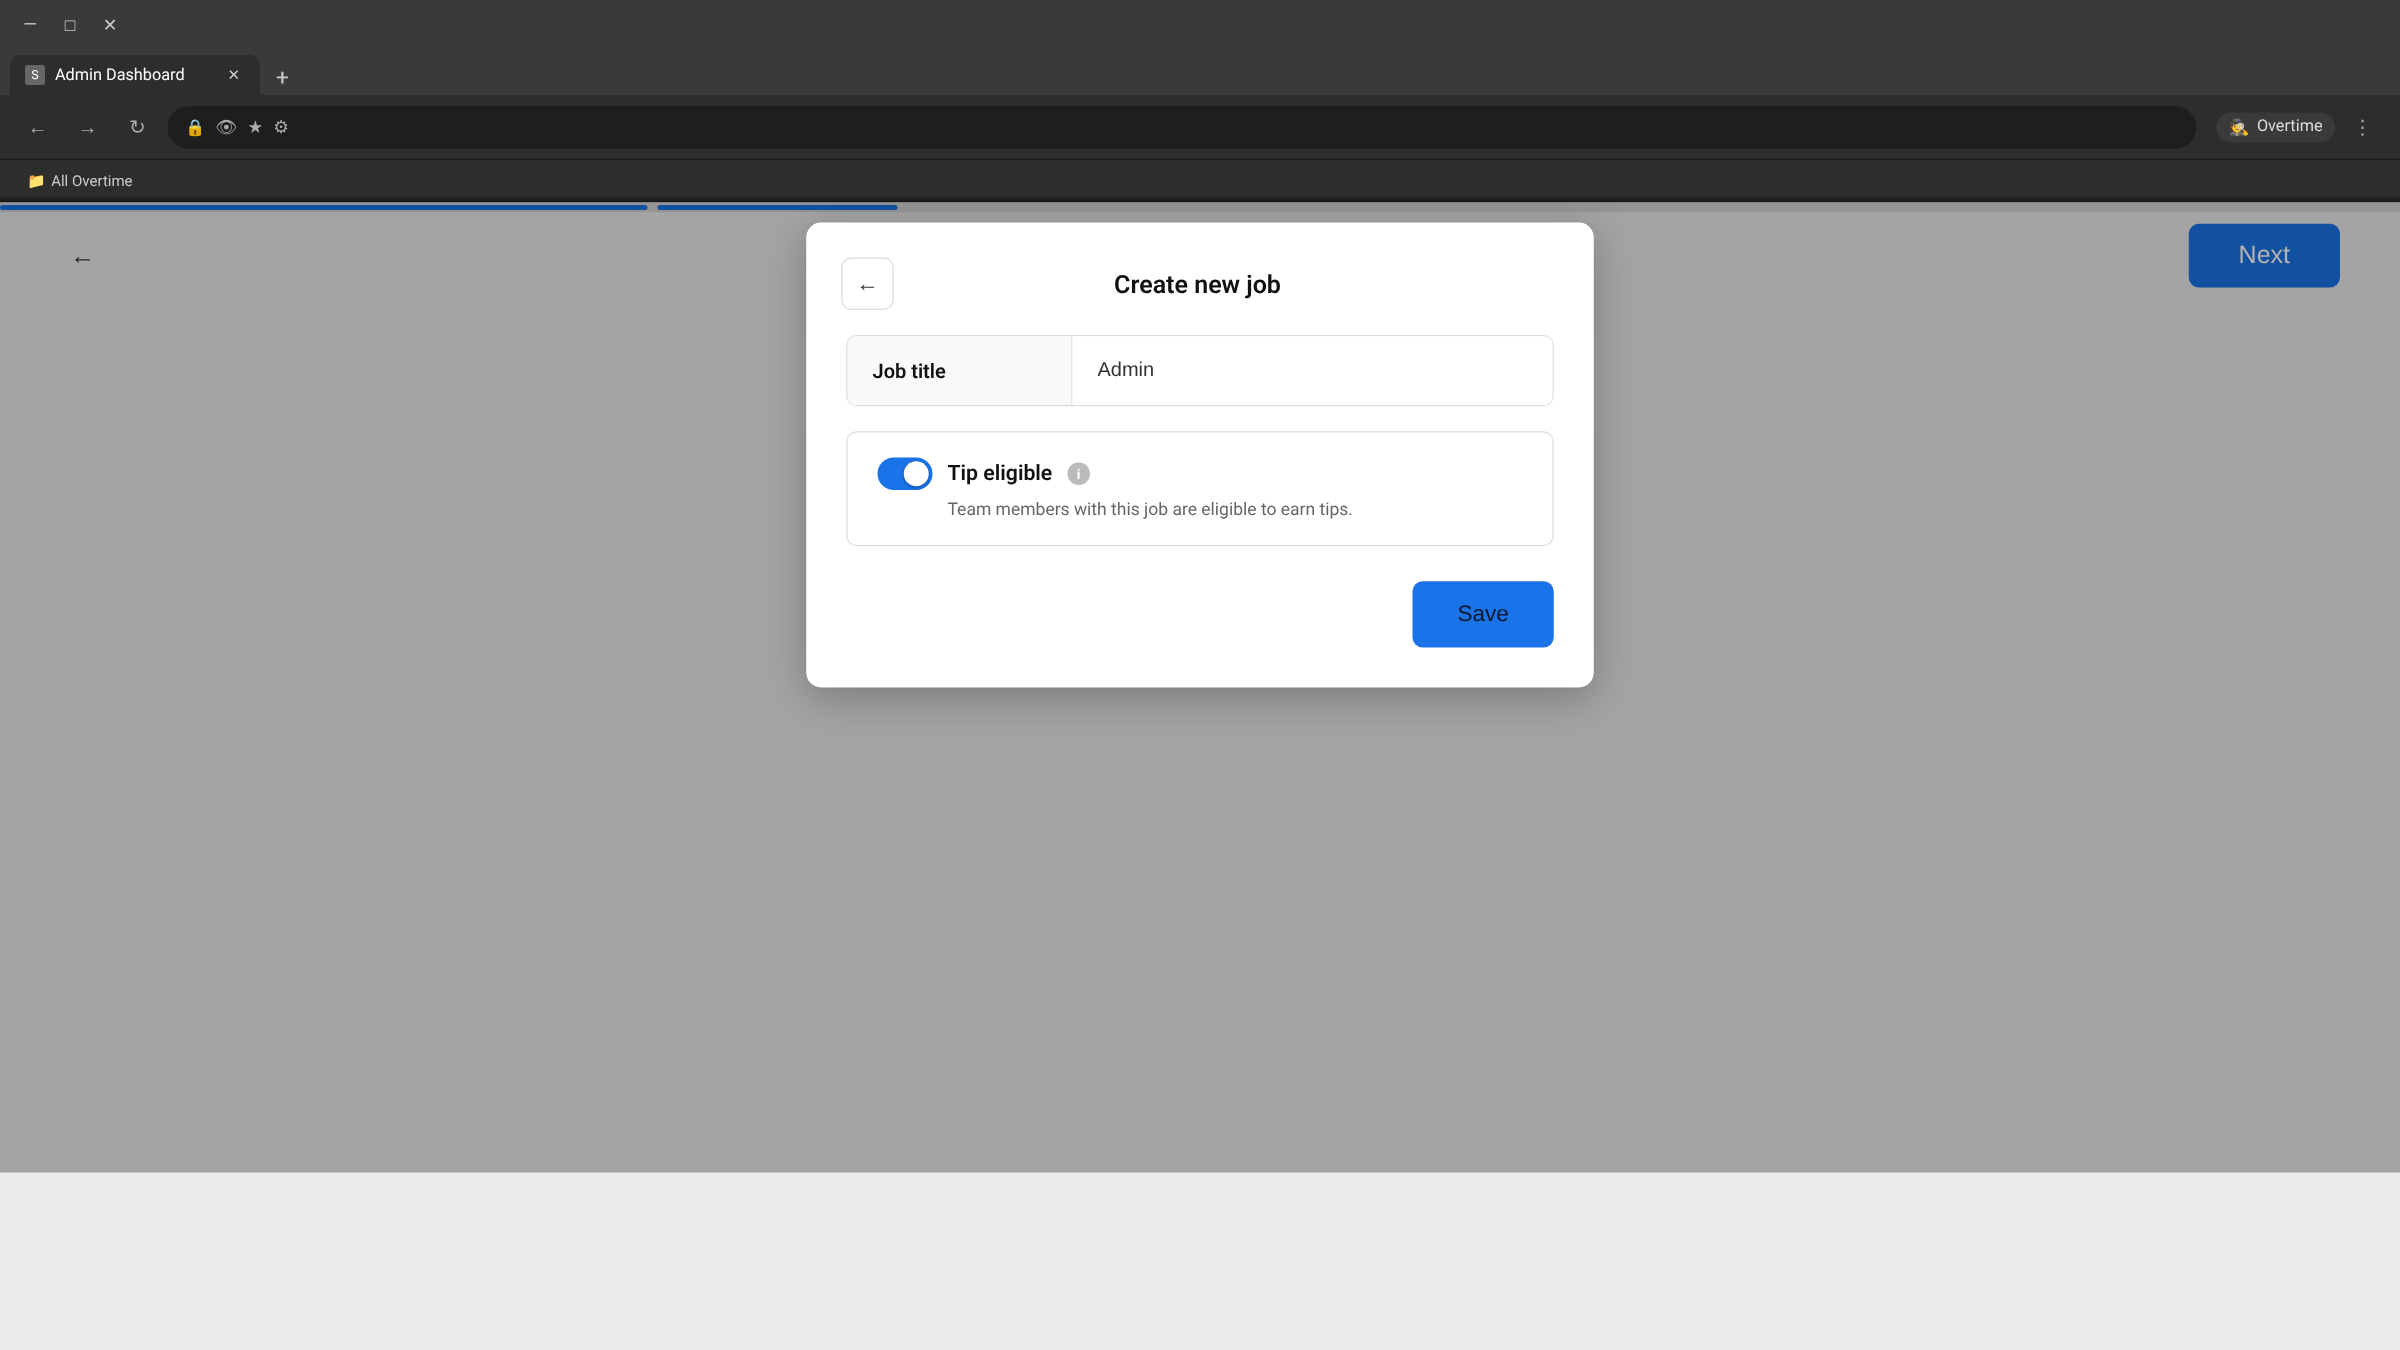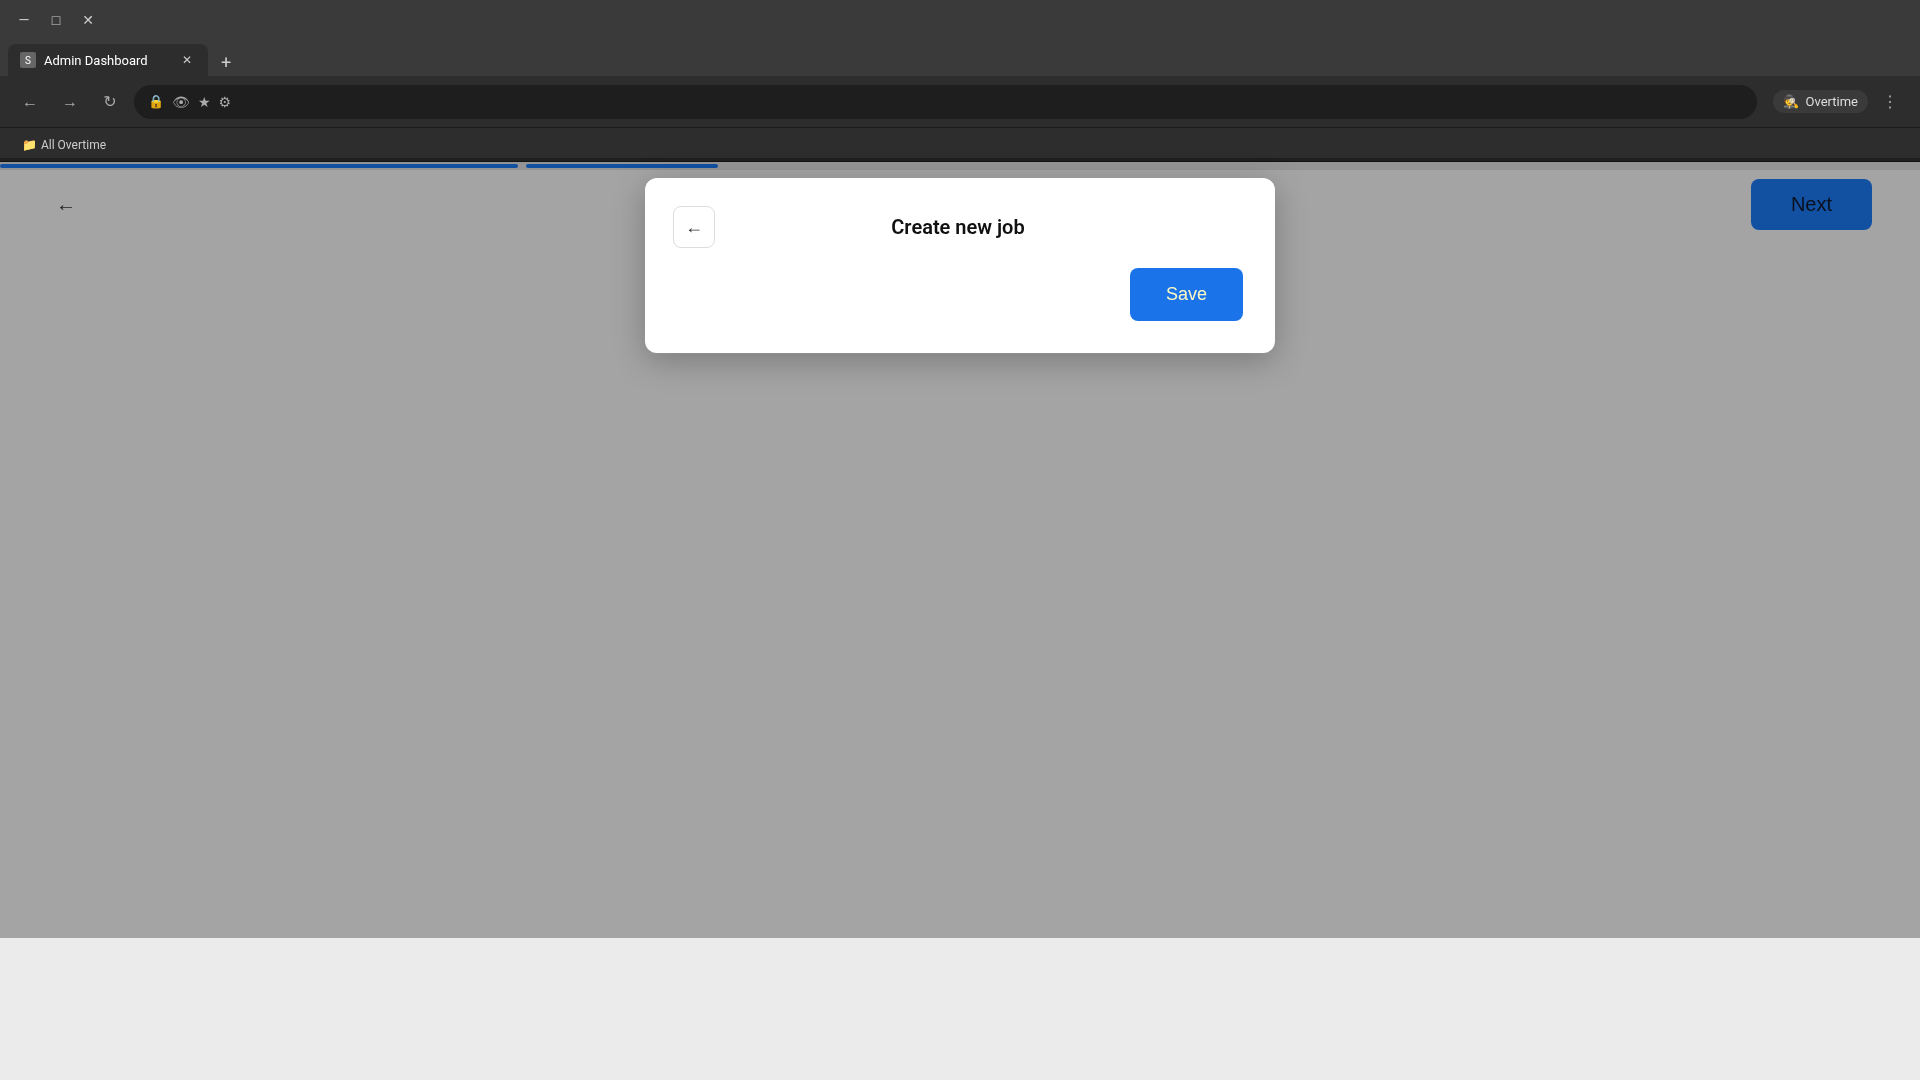--- a/index.html
+++ b/index.html
@@ -236,21 +236,21 @@
       display: flex;
       align-items: center;
       justify-content: center;
       cursor: pointer;
       color: #333;
       font-size: 20px;
     }
 
     .next-btn {
       background: #1a73e8;
-      color: #0f172a;
+      color: #ffffff;
       border: none;
       border-radius: 8px;
       padding: 14px 40px;
       font-size: 20px;
       font-weight: 500;
       cursor: pointer;
     }
 
     
     .main-area {
@@ -420,21 +420,21 @@
 
     
     .modal-footer {
       display: flex;
       justify-content: flex-end;
       padding: 0 32px;
     }
 
     .save-btn {
       background: #1a73e8;
-      color: #fef9c3;
+      color: #0f172a;
       border: none;
       border-radius: 8px;
       padding: 16px 36px;
       font-size: 18px;
       font-weight: 500;
       cursor: pointer;
     }
 
     
     .bg-card {
@@ -583,20 +583,41 @@
     </div>
 
     <div class="modal-overlay" style="top:-80px;">
       <div class="modal">
 
         <div class="modal-header">
           <div class="modal-back-btn">←</div>
           <div class="modal-title">Create new job</div>
         </div>
 
+        <div class="modal-body">
+
+          <div class="job-title-row">
+            <div class="job-title-label">Job title</div>
+            <input class="job-title-input" type="text" value="Admin" style="">
+          </div>
+
+          <div class="tip-eligible-box">
+            <div class="tip-eligible-header">
+              <div class="toggle">
+                <div class="toggle-track">
+                  <div class="toggle-thumb"></div>
+                </div>
+              </div>
+              <span class="toggle-label">Tip eligible</span>
+              <div class="info-icon">i</div>
+            </div>
+            <div class="tip-eligible-desc">Team members with this job are eligible to earn tips.</div>
+          </div>
+
+        </div>
 
         <div class="modal-footer">
           <button class="save-btn">Save</button>
         </div>
 
       </div>
     </div>
 
   </div>
 </div>

